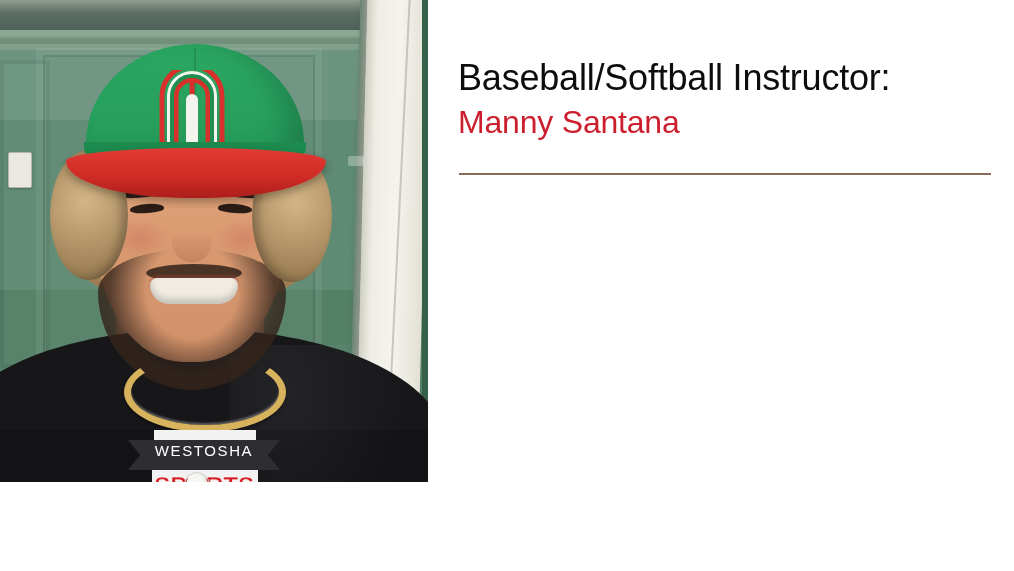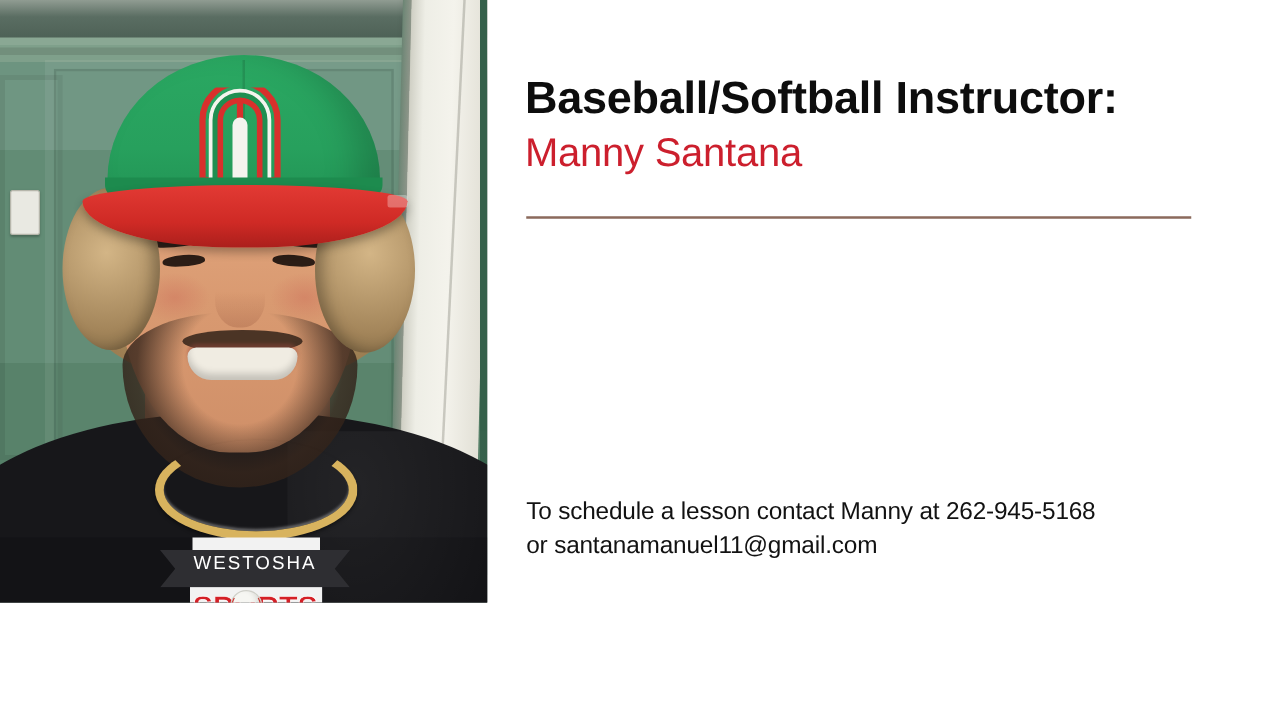--- a/index.html
+++ b/index.html
@@ -22,20 +22,21 @@
   }
 
   
   .photo-panel {
     position: relative;
     width: 390px;
     height: 482px;
     overflow: hidden;
     background: #3d3d3d;
     flex: 0 0 390px;
+    padding-left: 38px;
   }
 
   
   .door-bg {
     position: absolute;
     inset: 0;
     background:
       linear-gradient(to bottom,
         #7f8d83 0px, #7f8d83 10px,
         #5e7166 10px, #5e7166 28px,
@@ -408,21 +409,21 @@
   .title-block {
     position: absolute;
     left: 30px;
     top: 56px;
     width: 545px;
   }
   .title-line1 {
     font-size: 36px;
     line-height: 44px;
     color: #0d0d0d;
-    font-weight: 700;
+    font-weight: 400;
     font-family: "Liberation Sans", sans-serif;
     letter-spacing: -0.2px;
     white-space: nowrap;
   }
   .title-line2 {
     font-size: 32px;
     line-height: 44px;
     color: #cc1f2d;
     font-weight: 400;
     font-family: "Liberation Sans", sans-serif;
@@ -535,19 +536,15 @@
   <div class="content">
 
     <div class="title-block">
       <div class="title-line1">Baseball/Softball Instructor:</div>
       <div class="title-line2">Manny Santana</div>
     </div>
 
     <div class="divider"></div>
 
 
-    <div class="contact-block">
-      <div class="contact-line">To schedule a lesson contact Manny at 262-945-5168</div>
-      <div class="contact-line">or santanamanuel11@gmail.com</div>
-    </div>
 
   </div>
 </div>
 
 </body></html>

